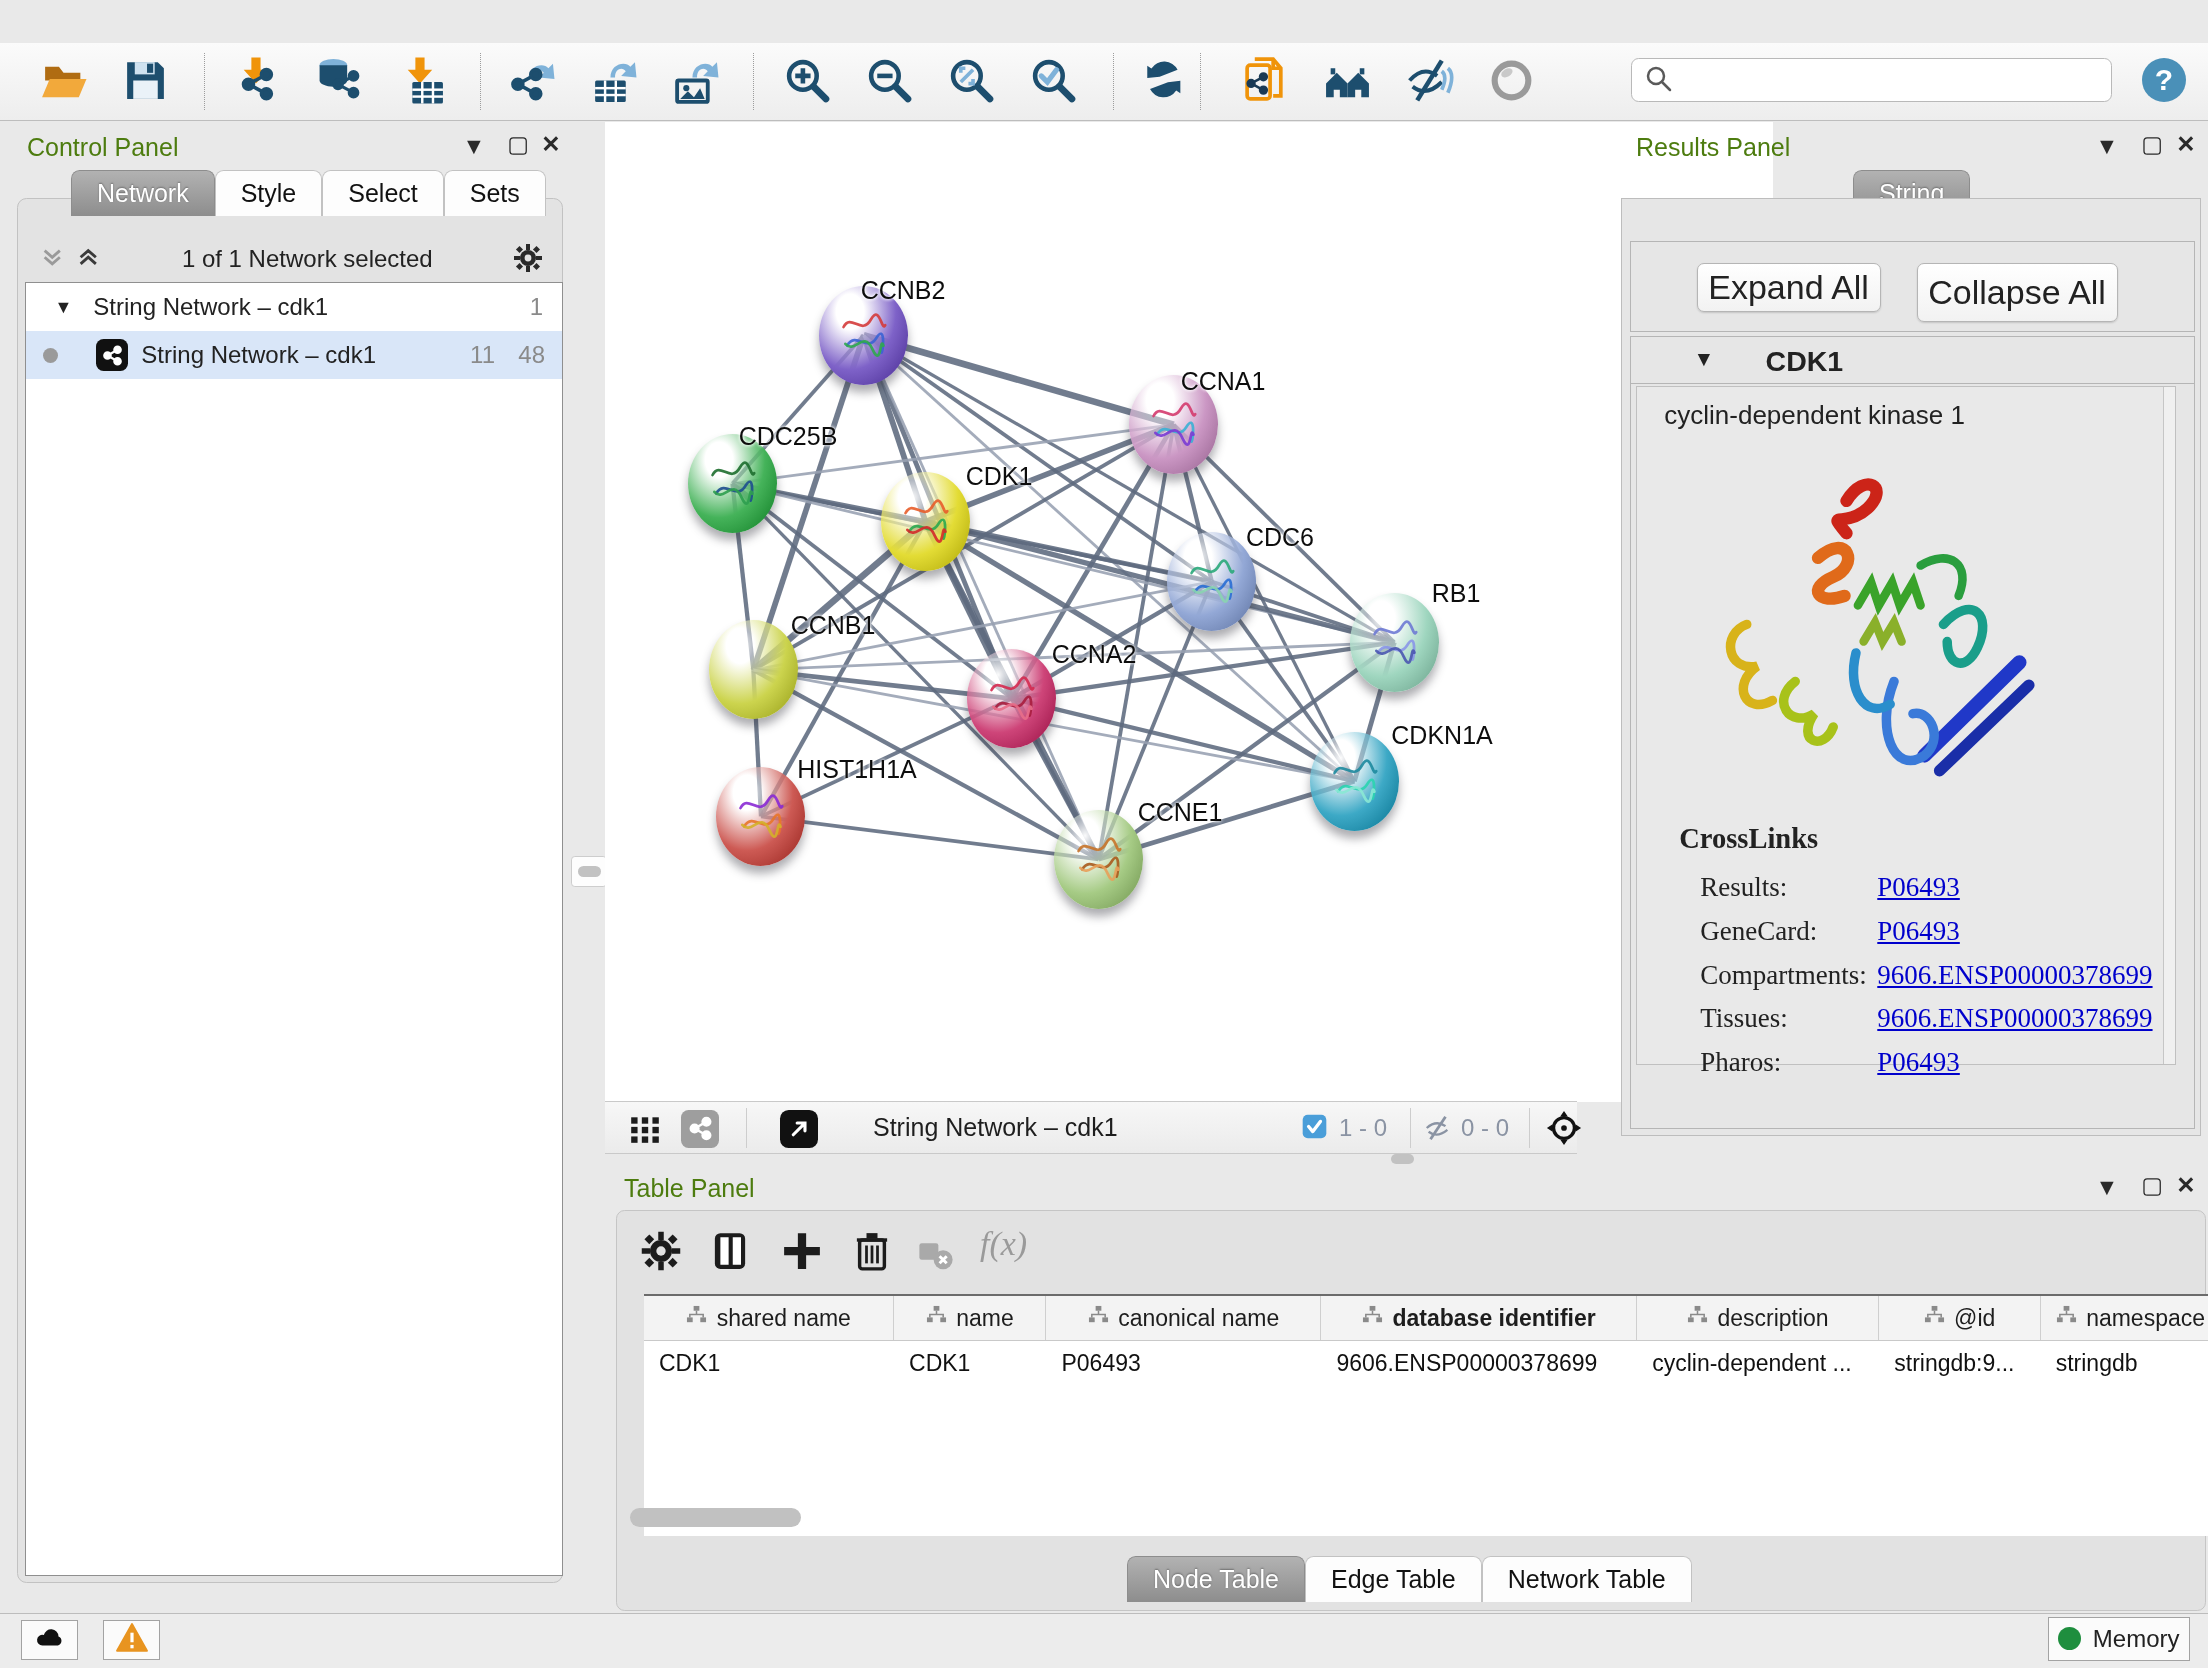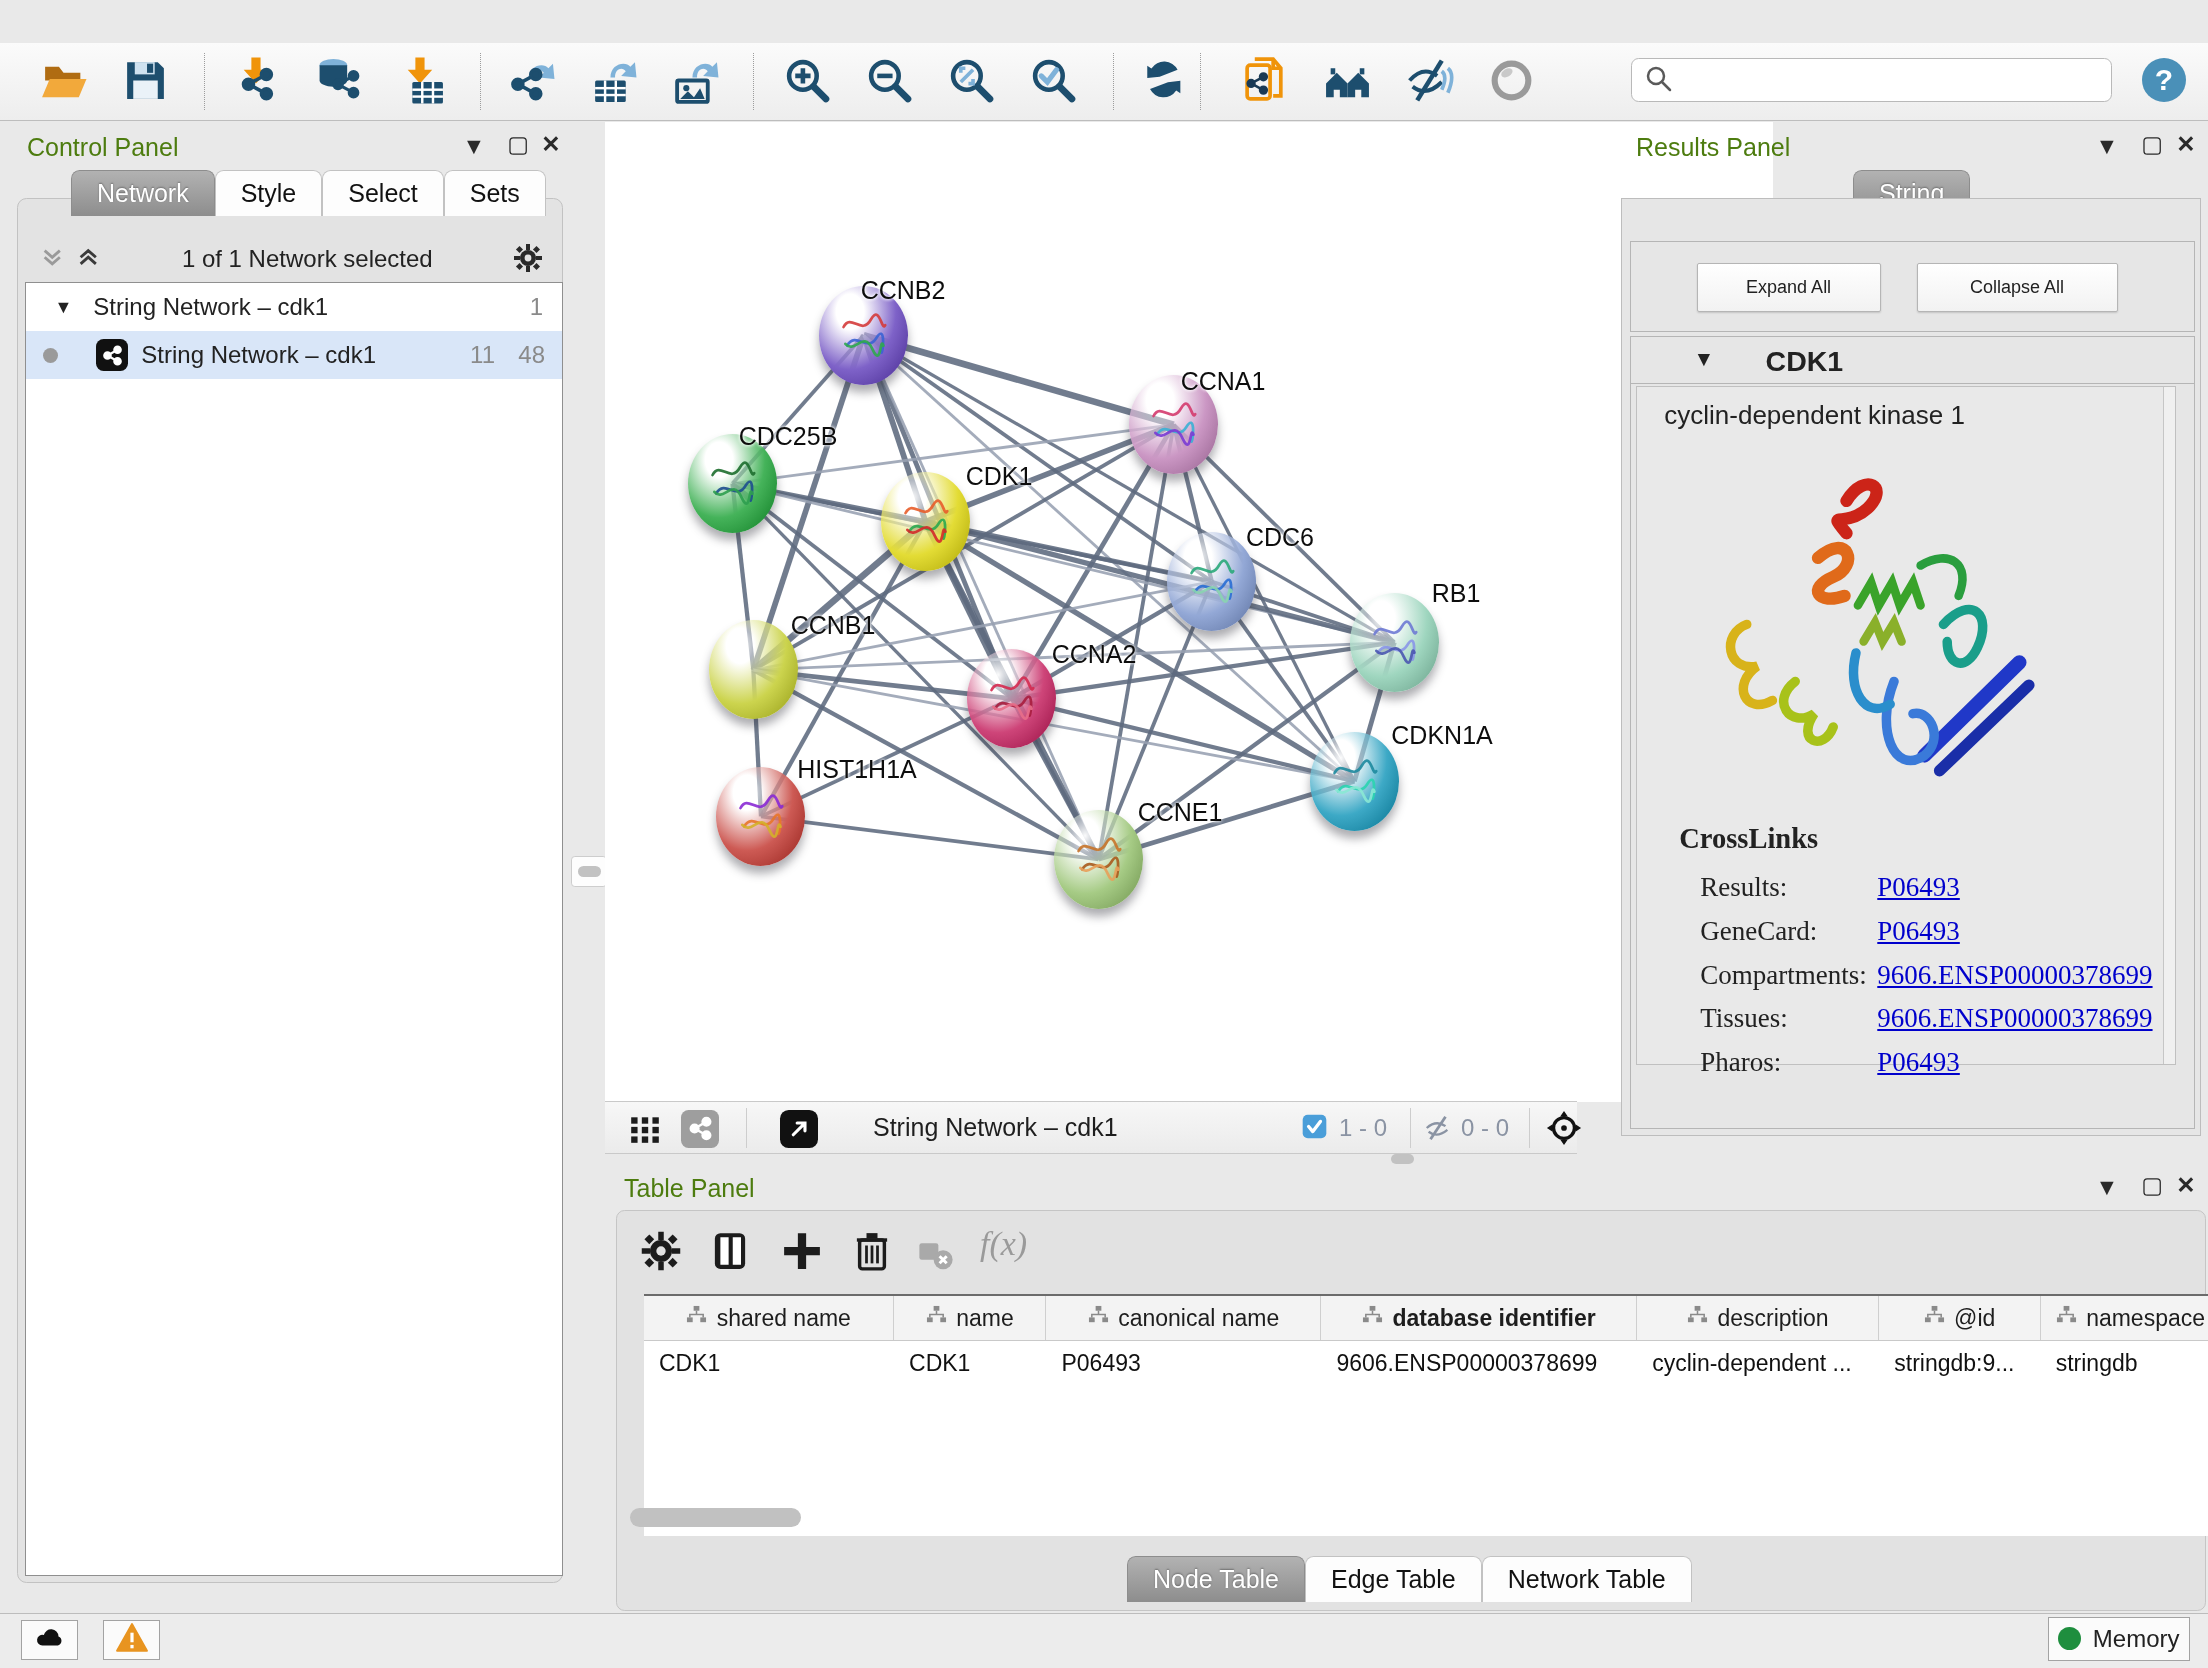--- a/index.html
+++ b/index.html
@@ -26,22 +26,22 @@
   #helpbtn{position:absolute;left:2142px;top:15px;width:44px;height:44px;border-radius:50%;
     background:#4a90b8;color:#fff;font-size:30px;font-weight:bold;text-align:center;line-height:44px;}
   
   .panel-title{font-size:25px;color:#4d7c0f;}
   .winbtn{font-size:23px;color:#2a2a2a;width:32px;text-align:center;}
   .tab{height:46px;padding:0 25px;display:flex;align-items:center;justify-content:center;
     font-size:25px;background:#fdfdfd;border:1px solid #c2c2c2;border-bottom:none;
     border-radius:8.6px 8.6px 0 0;color:#111;box-sizing:border-box;}
   .tab.active{background:linear-gradient(#b2b2b2,#8d8d8d);color:#fff;border-color:#8d8d8d;
     text-shadow:0 -1px 1.9px rgba(0,0,0,.35);}
-  .btn{background:linear-gradient(#ffffff,#f2f2f2);border:1px solid #b5b5b5;border-radius:2px;
-    font-size:18px;display:flex;align-items:center;justify-content:center;box-sizing:border-box;
+  .btn{background:linear-gradient(#ffffff,#f2f2f2);border:1px solid #b5b5b5;border-radius:7px;
+    font-size:34px;display:flex;align-items:center;justify-content:center;box-sizing:border-box;
     box-shadow:0 1px 1.9px rgba(0,0,0,.15);}
   
   #cp-box{position:absolute;left:17px;top:198px;width:544px;height:1383px;background:#e3e3e3;
     border:1px solid #c2c2c2;border-radius:9.5px;}
   #cp-tabs{position:absolute;left:71px;top:170px;display:flex;}
   #cp-sub{position:absolute;left:17px;top:236px;width:544px;height:46px;display:flex;align-items:center;}
   #tree{position:absolute;left:25px;top:282px;width:538px;height:1294px;background:#fff;
     border:1.9px solid #8f8f8f;box-sizing:border-box;}
   .treerow{position:relative;height:48px;font-size:24px;display:flex;align-items:center;}
   .treerow.sel{background:#d9e6f8;}
@@ -546,21 +546,21 @@
 
   <div>
     <div class="abs panel-title" style="left:1636px;top:133px">Results Panel</div>
     <div class="abs winbtn" style="left:2091px;top:133px">▼</div>
     <div class="abs winbtn" style="left:2136px;top:131px">▢</div>
     <div class="abs winbtn" style="left:2170px;top:131px;font-weight:bold">✕</div>
     <div class="abs tab active" style="left:1853px;top:170px">String</div>
     <div id="rp-outer">
       <div id="rp-btnbox">
         <div class="btn abs" style="left:66px;top:21px;width:184px;height:49px">Expand All</div>
-        <div class="btn abs" style="left:286px;top:21px;width:201px;height:49px">Collapse All</div>
+        <div class="btn abs" style="left:286px;top:21px;width:201px;height:59px">Collapse All</div>
       </div>
       <div id="rp-section">
         <div class="abs" style="left:0;top:0;width:100%;height:46px;border-bottom:1px solid #b5b5b5">
           <span class="abs" style="left:63px;top:9.5px;font-size:21px">▼</span>
           <span class="abs" style="left:135px;top:7.6px;font-size:28.5px;font-weight:bold">CDK1</span>
         </div>
         <div id="rp-content">
           <div class="abs" style="left:27px;top:13.3px;font-size:26px">cyclin-dependent kinase 1</div>
           <svg class="abs" style="left:67px;top:55px" width="361" height="380" viewBox="0 0 380 400">
             <g fill="none" stroke-linecap="round">

